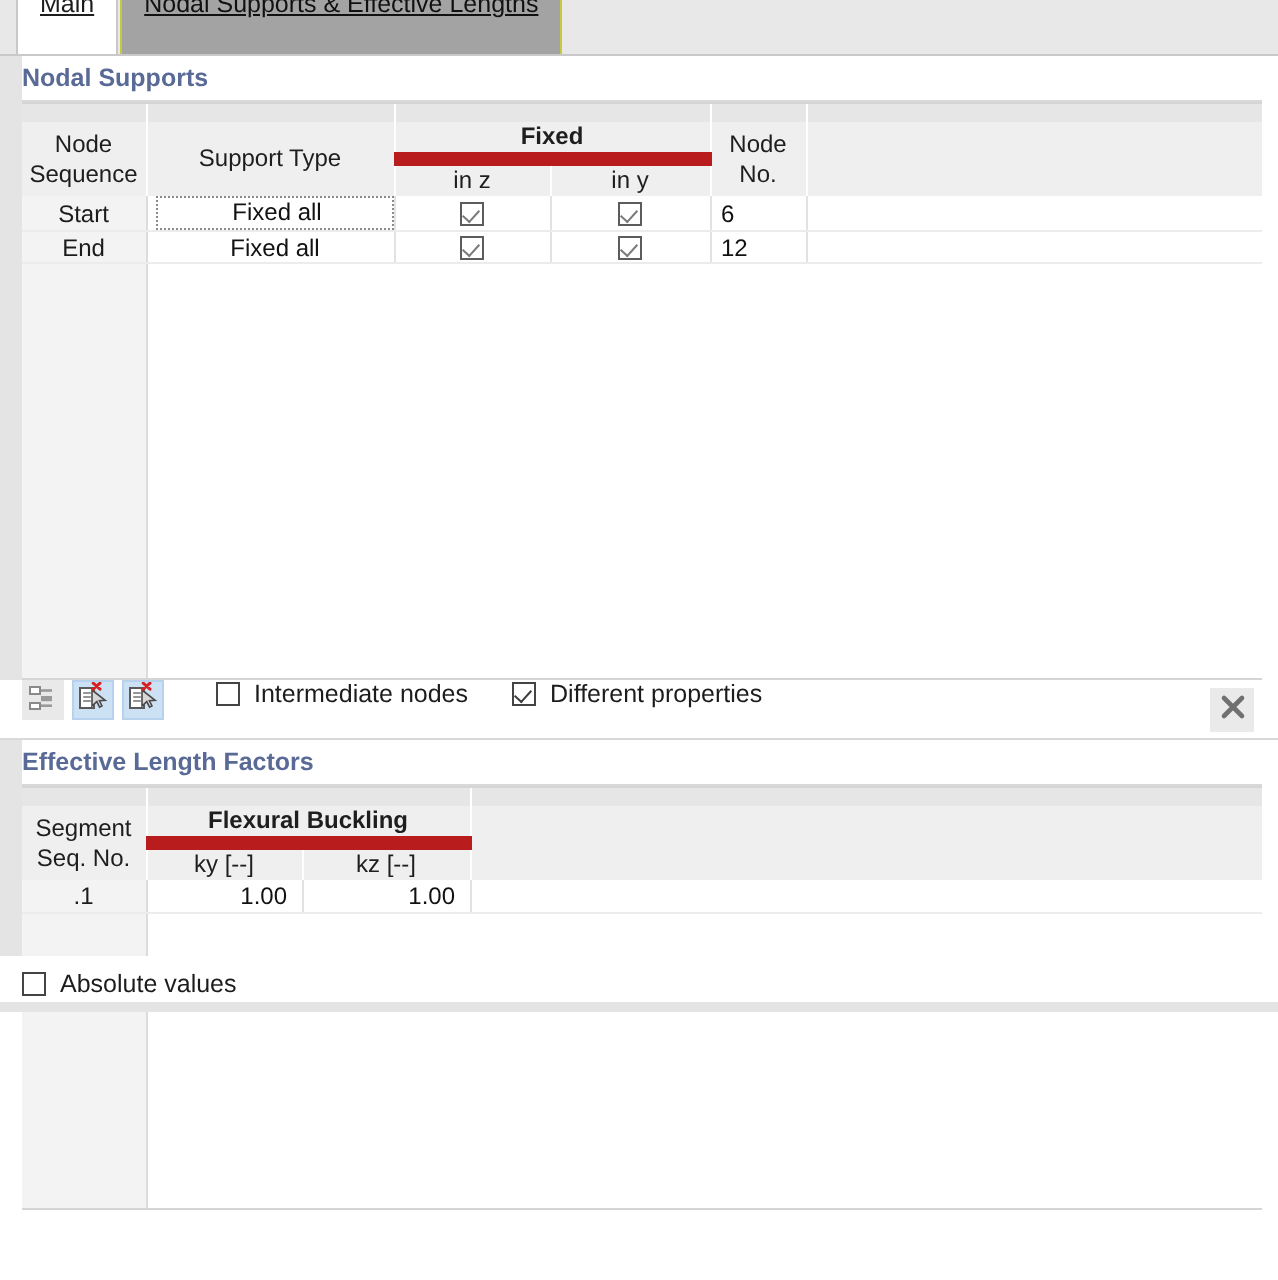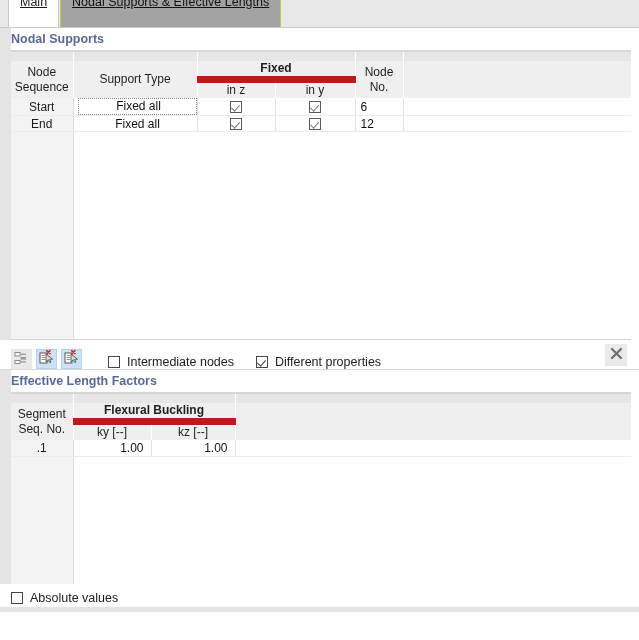--- a/index.html
+++ b/index.html
@@ -55,21 +55,21 @@
   .tab.highlight {
     background: #a3a3a3;
     border-color: #c9c93f;
     color: #111111;
   }
 
   
   .page {
     position: relative;
     background: #22c55e;
-    height: 584px;
+    height: 478px;
     box-sizing: border-box;
   }
   .leftgutter {
     position: absolute;
     left: 0;
     top: 0;
     width: 11px;
     height: 100%;
     background: #e4e4e4;
   }
@@ -220,21 +220,21 @@
   .cbx.dark.checked::after {
     border-color: #3c3c3c;
   }
 
   
   .toolbar {
     position: relative;
     height: 30px;
     background: #ffffff;
     display: flex;
-    align-items: flex-end;
+    align-items: flex-start;
     padding-left: 11px;
     box-sizing: border-box;
     border-bottom: 1px solid #d9d9d9;
   }
   .tbtn {
     width: 21px;
     height: 20px;
     margin-right: 4px;
     display: flex;
     align-items: center;

